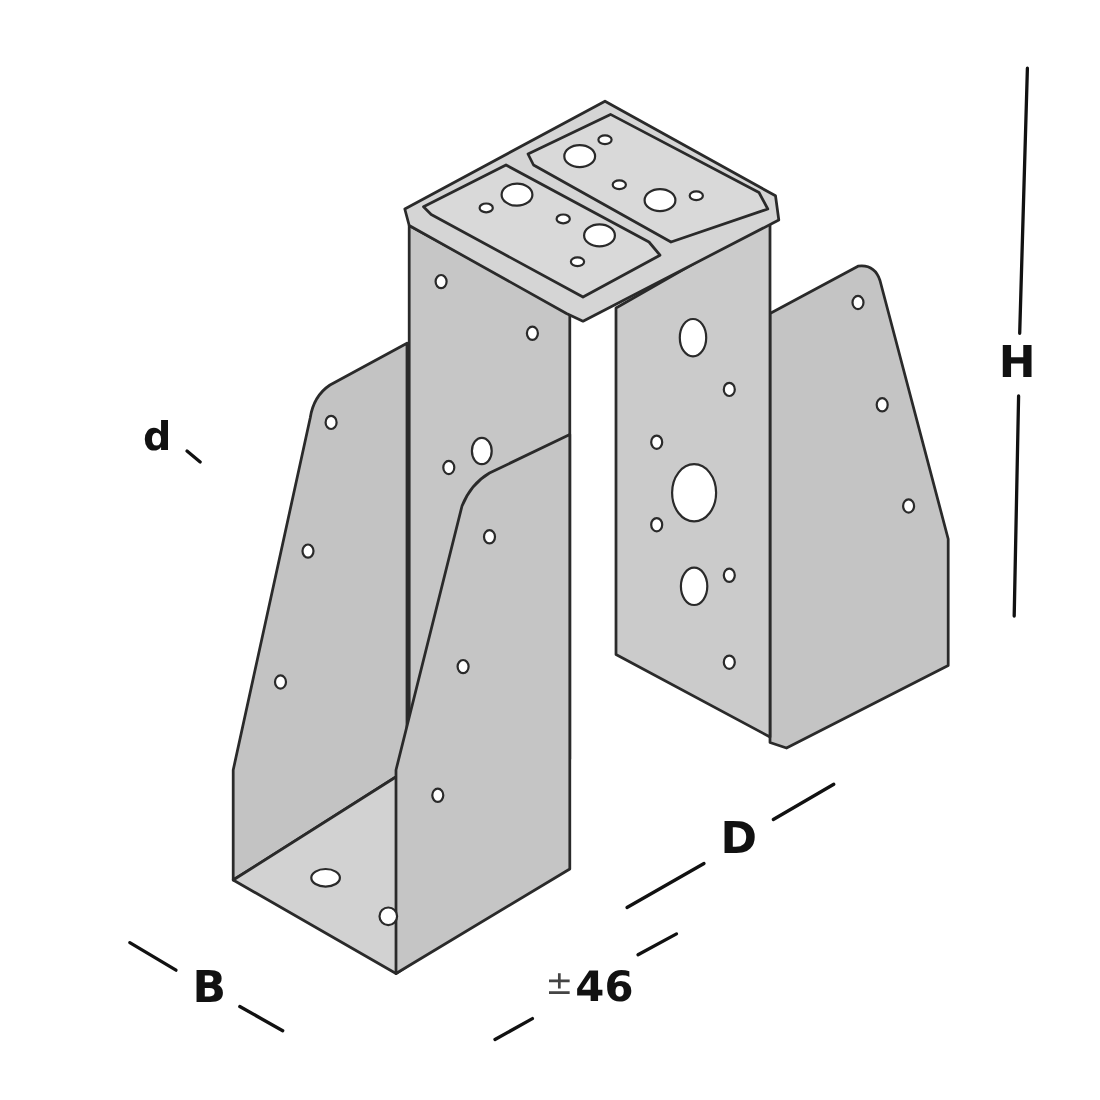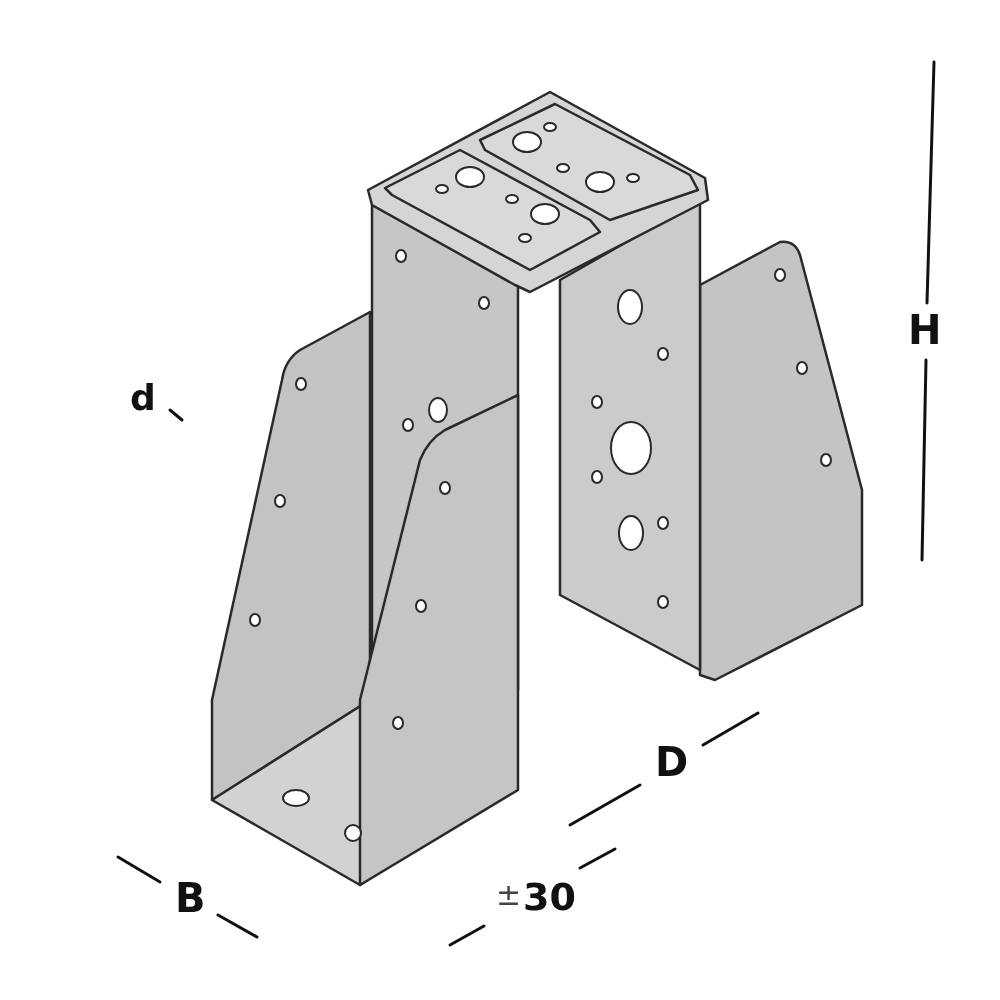--- a/index.html
+++ b/index.html
@@ -83,13 +83,13 @@
     <line x1="450" y1="945" x2="484" y2="926"></line>
     <line x1="170" y1="410" x2="182" y2="420"></line>
   </g>
 </svg>
 
 <div class="label lbl-H">H</div>
 <div class="label lbl-D">D</div>
 <div class="label lbl-B">B</div>
 <div class="label lbl-d">d</div>
 <div class="label lbl-pm">±</div>
-<div class="label lbl-55">30</div>
+<div class="label lbl-55">46</div>
 
 </body></html>

